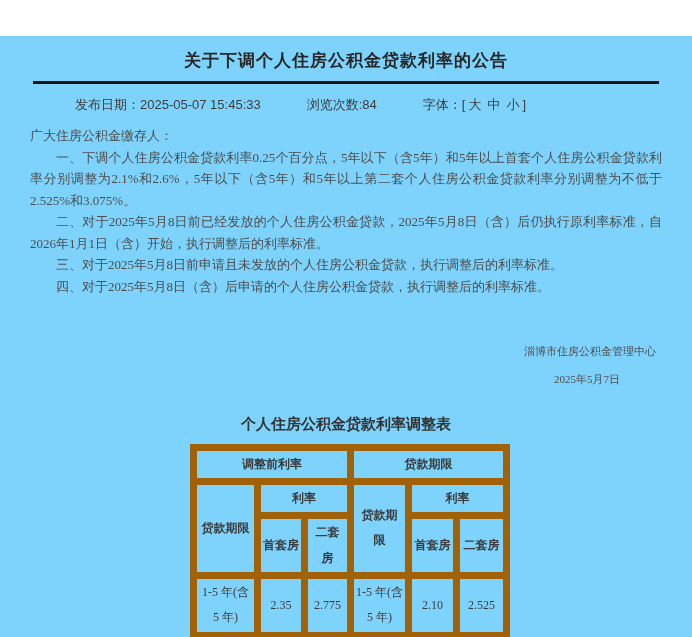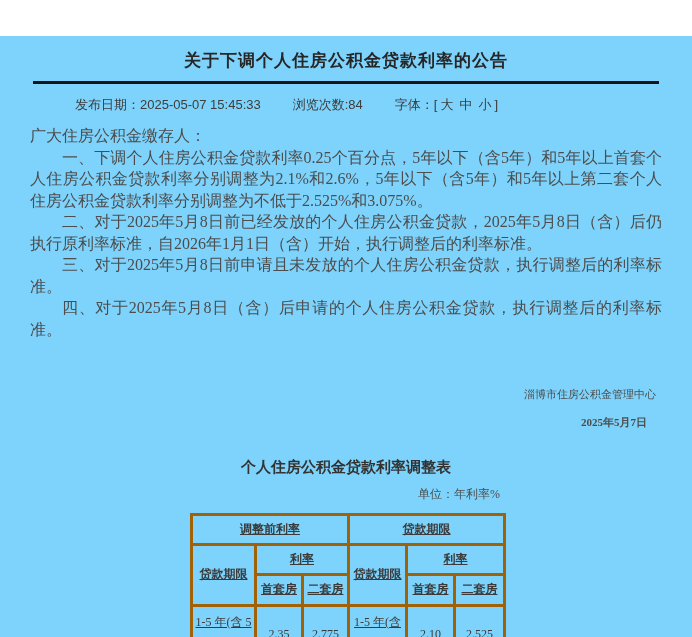--- a/index.html
+++ b/index.html
@@ -28,36 +28,36 @@
     letter-spacing: 1px;
   }
   .rule {
     height: 3px;
     background: #151515;
     margin: 9px 33px 0 33px;
   }
   .meta-bar {
     display: flex;
     padding-left: 75px;
-    gap: 32px;
+    gap: 46px;
     margin-top: 12px;
     font-size: 13px;
     color: #3d3d3d;
     font-family: "Liberation Sans", "DejaVu Sans", sans-serif;
     white-space: nowrap;
   }
   .font-switch a {
     color: #3d3d3d;
     text-decoration: none;
     cursor: pointer;
     margin: 0 3px;
   }
   .content {
     margin: 11px 30px 0 30px;
-    font-size: 16px;
+    font-size: 13px;
     line-height: 21.5px;
     color: #4d4d4d;
     text-align: justify;
   }
   .content p {
     margin: 0;
   }
   .content p.indent {
     text-indent: 2em;
   }
@@ -66,22 +66,21 @@
     text-align: right;
     font-size: 11px;
     line-height: 28px;
     color: #4d4d4d;
   }
   .signature p {
     margin: 0;
     padding-right: 36px;
   }
   .signature p.sig-date {
-    padding-right: 45px;
-    font-weight: bold;
+    padding-right: 72px;
   }
   .table-title {
     margin: 22px 0 0 0;
     text-align: center;
     font-size: 15px;
     font-weight: bold;
     color: #333333;
     font-family: Liberation Serif, serif;
   }
   .unit {
@@ -95,27 +94,26 @@
     border-collapse: collapse;
     table-layout: fixed;
     margin: 10px 0 0 190px;
     width: 313px;
     font-size: 12px;
     color: #3b3b3b;
     border: 2px solid #404040;
   }
   table.rate-table th,
   table.rate-table td {
-    border: 3px solid #a16207;
+    border: 7px solid #a16207;
     text-align: center;
     vertical-align: middle;
     padding: 1px 2px;
     line-height: 2.1;
     overflow: hidden;
-    text-decoration: underline;
   }
   table.rate-table th { font-weight: bold; }
   table.rate-table td { font-weight: normal; }
   table.rate-table .mid { border-left-width: 2px; border-left-color: #404040; }
   tr.r-head1 { height: 30px; }
   tr.r-head2 { height: 28px; }
   tr.r-head3 { height: 28px; }
   tr.r-data1 { height: 60px; }
   tr.r-data2 { height: 40px; }
 </style>
@@ -142,21 +140,20 @@
     <p class="indent">四、对于2025年5月8日（含）后申请的个人住房公积金贷款，执行调整后的利率标准。</p>
   </div>
 
   <div class="signature">
     <p>淄博市住房公积金管理中心</p>
     <p class="sig-date">2025年5月7日</p>
   </div>
 
   <h2 class="table-title">个人住房公积金贷款利率调整表</h2>
 
-  <div class="unit">单位：年利率%</div>
 
   <table class="rate-table">
     <colgroup>
       <col style="width:64px">
         <col style="width:47px">
         <col style="width:46px">
       <col style="width:58px">
         <col style="width:48px">
         <col style="width:50px">
     </colgroup>

